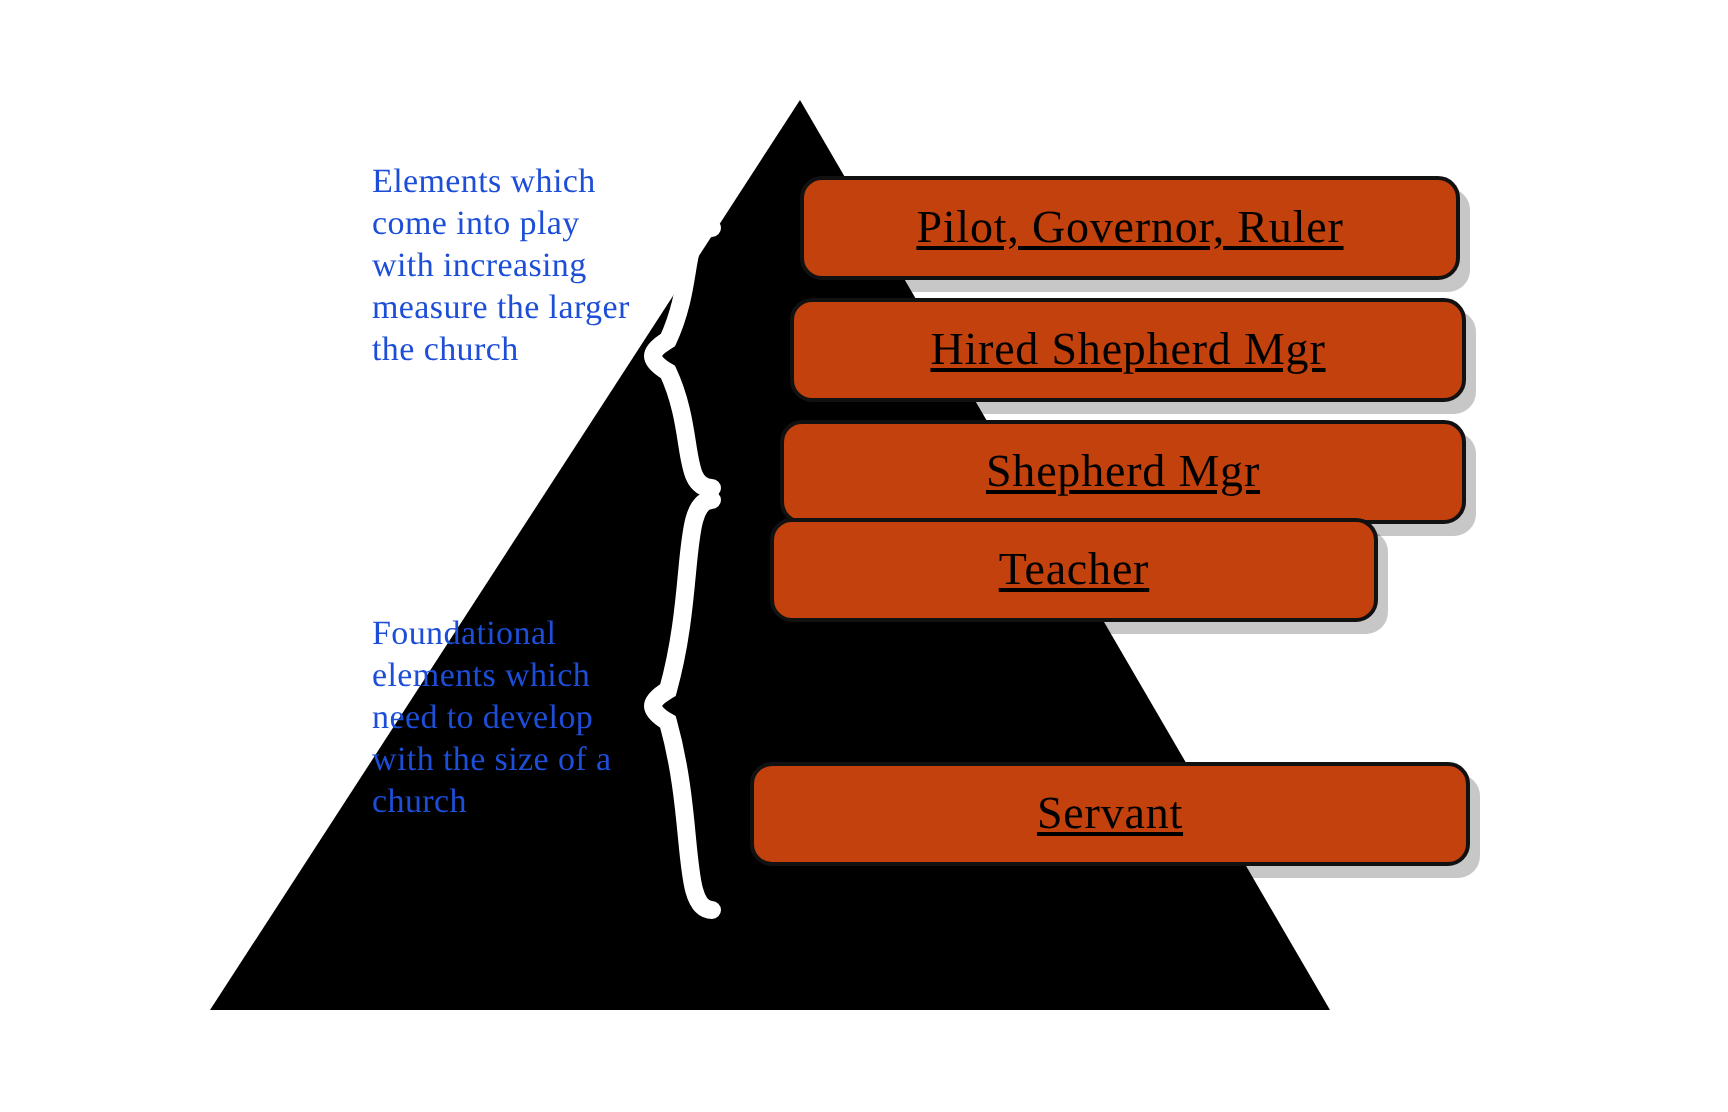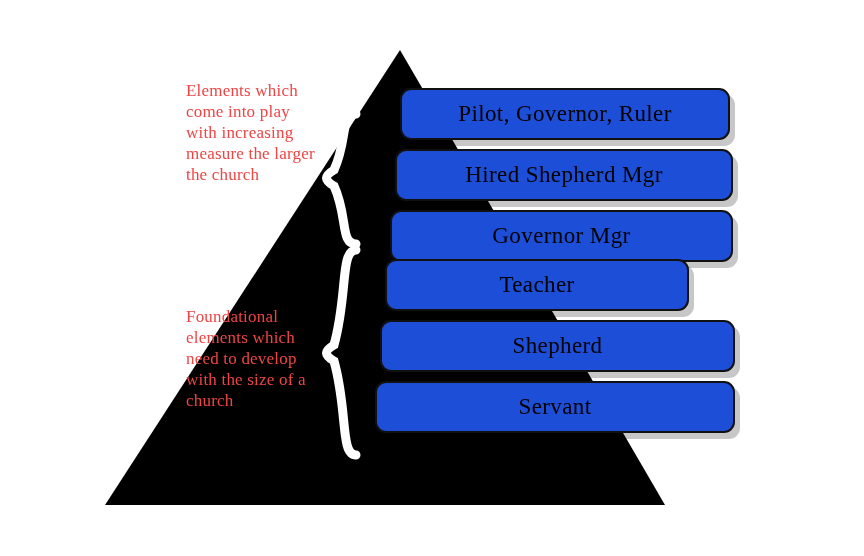--- a/index.html
+++ b/index.html
@@ -31,21 +31,21 @@
     width: 600px;
     height: 460px;
   }
   .pyramid svg {
     display: block;
   }
 
   
   .annotation {
     position: absolute;
-    color: #ef4444;
+    color: #1d4ed8;
     font-family: "Liberation Serif", serif;
     font-size: 17px;
     line-height: 21px;
     letter-spacing: 0.2px;
   }
   #ann-top {
     left: 186px;
     top: 80px;
     width: 130px;
   }
@@ -61,31 +61,32 @@
   }
   #brace-top { left: 322px; top: 110px; }
   #brace-bottom { left: 322px; top: 245px; }
 
   
   .bar {
     position: absolute;
     height: 52px;
     border: 2px solid #111111;
     border-radius: 11px;
-    background: #1d4ed8;
+    background: #c2410c;
     box-shadow: 5px 6px 0 rgba(0,0,0,0.22);
     display: flex;
     align-items: center;
     justify-content: center;
     color: #000000;
     font-family: "Liberation Serif", serif;
     font-size: 23px;
     letter-spacing: 0.4px;
     white-space: nowrap;
     box-sizing: border-box;
+    text-decoration: underline;
   }
 
   
   .bar-0 { left: 400px; top: 88px;  width: 330px; }
   .bar-1 { left: 395px; top: 149px; width: 338px; }
   .bar-2 { left: 390px; top: 210px; width: 343px; }
   .bar-3 { left: 385px; top: 259px; width: 304px; }
   .bar-4 { left: 380px; top: 320px; width: 355px; }
   .bar-5 { left: 375px; top: 381px; width: 360px; border-radius: 11px; }
 </style>
@@ -116,25 +117,22 @@
     </svg>
   </div>
 
   <div class="bar bar-0">
     <span>Pilot, Governor, Ruler</span>
   </div>
   <div class="bar bar-1">
     <span>Hired Shepherd Mgr</span>
   </div>
   <div class="bar bar-2">
-    <span>Governor Mgr</span>
+    <span>Shepherd Mgr</span>
   </div>
   <div class="bar bar-3">
     <span>Teacher</span>
-  </div>
-  <div class="bar bar-4">
-    <span>Shepherd</span>
   </div>
   <div class="bar bar-5">
     <span>Servant</span>
   </div>
 
 </div>
 
 </body></html>

